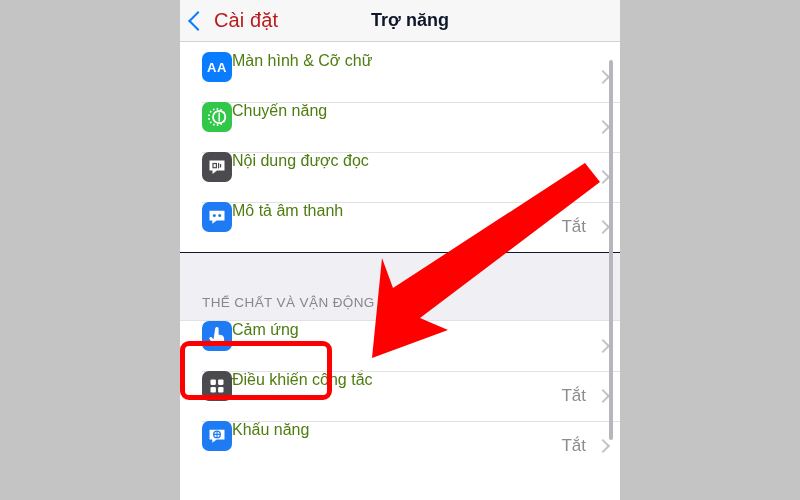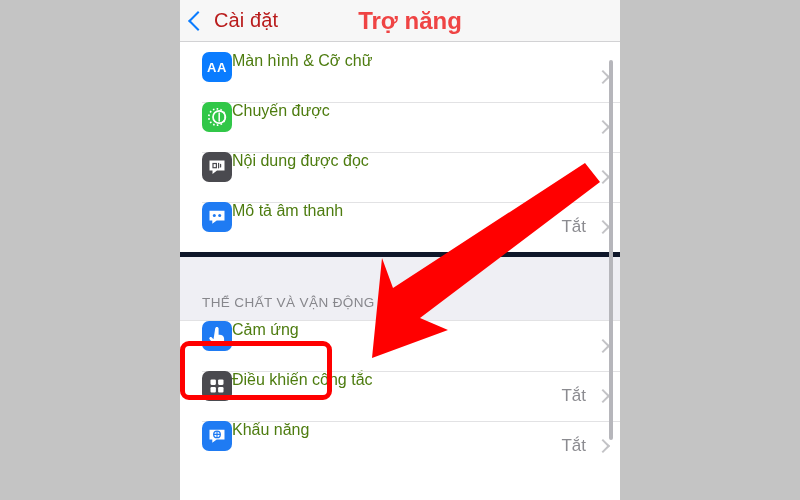--- a/index.html
+++ b/index.html
@@ -54,23 +54,23 @@
   }
   .nav-title {
     position: absolute;
     left: 0;
     right: 0;
     top: 0;
     height: 41px;
     display: flex;
     align-items: center;
     justify-content: center;
-    font-size: 24px;
+    font-size: 18px;
     font-weight: bold;
-    color: #ef4444;
+    color: #0f172a;
     padding-left: 20px;
     box-sizing: border-box;
   }
   
   .list-group {
     background: #ffffff;
   }
   .gap {
     background: #ffffff;
     height: 10px;
@@ -125,21 +125,21 @@
     height: 8px;
     border-top: 2px solid #c3c3c6;
     border-right: 2px solid #c3c3c6;
     transform: rotate(45deg);
   }
   
   .section-band {
     background: #efeff4;
     height: 69px;
     position: relative;
-    border-top: 5px solid #0f172a;
+    border-top: 1px solid #0f172a;
     border-bottom: 1px solid #e2e2e4;
     box-sizing: border-box;
   }
   .section-title {
     position: absolute;
     left: 22px;
     bottom: 10px;
     font-size: 13.5px;
     letter-spacing: 0.4px;
     color: #87878c;
@@ -218,21 +218,21 @@
     </div>
 
     <div class="row">
       <div class="row-icon ic-motion">
         <svg width="30" height="30" viewBox="0 0 30 30">
           <circle cx="15" cy="15" r="8.2" fill="none" stroke="#ffffff" stroke-width="1.7" stroke-dasharray="1.6 2.2"></circle>
           <circle cx="17.2" cy="15" r="6.2" fill="none" stroke="#ffffff" stroke-width="1.7"></circle>
           <line x1="17.2" y1="10.4" x2="17.2" y2="19.6" stroke="#ffffff" stroke-width="1.5"></line>
         </svg>
       </div>
-      <div class="row-label">Chuyển được</div>
+      <div class="row-label">Chuyển năng</div>
       <div class="row-right">
         <span class="row-value"></span>
         <span class="chev"></span>
       </div>
     </div>
 
     <div class="row">
       <div class="row-icon ic-speech">
         <svg width="30" height="30" viewBox="0 0 30 30">
           <path d="M7.5 8.5h15v10h-7.5l-4.5 3.6V18.5H7.5z" fill="#ffffff"></path>

